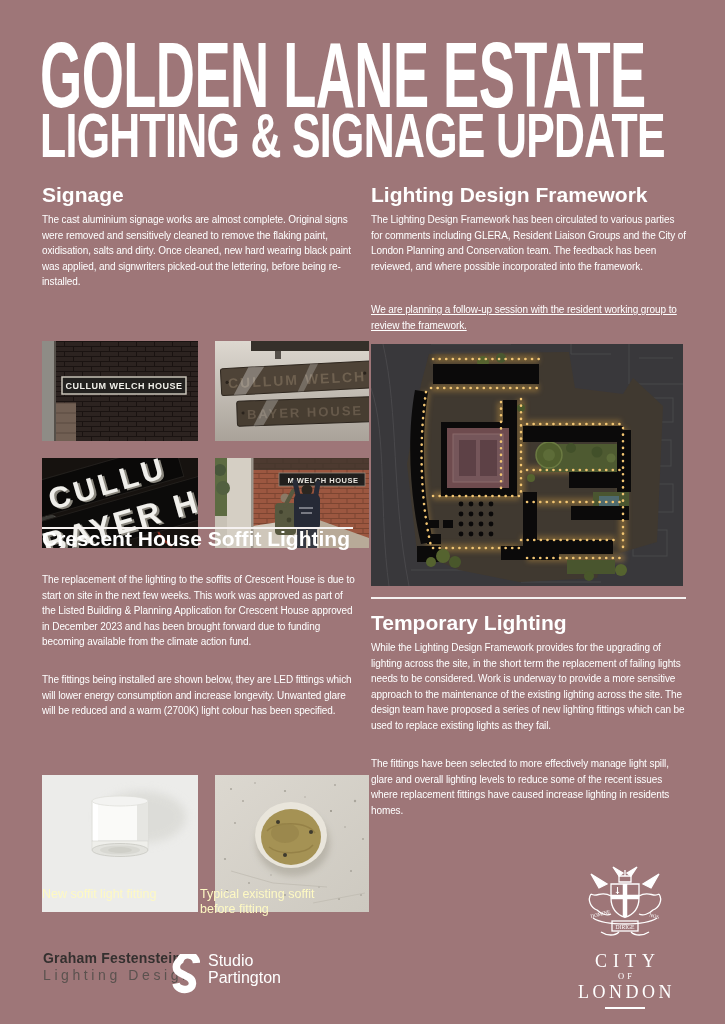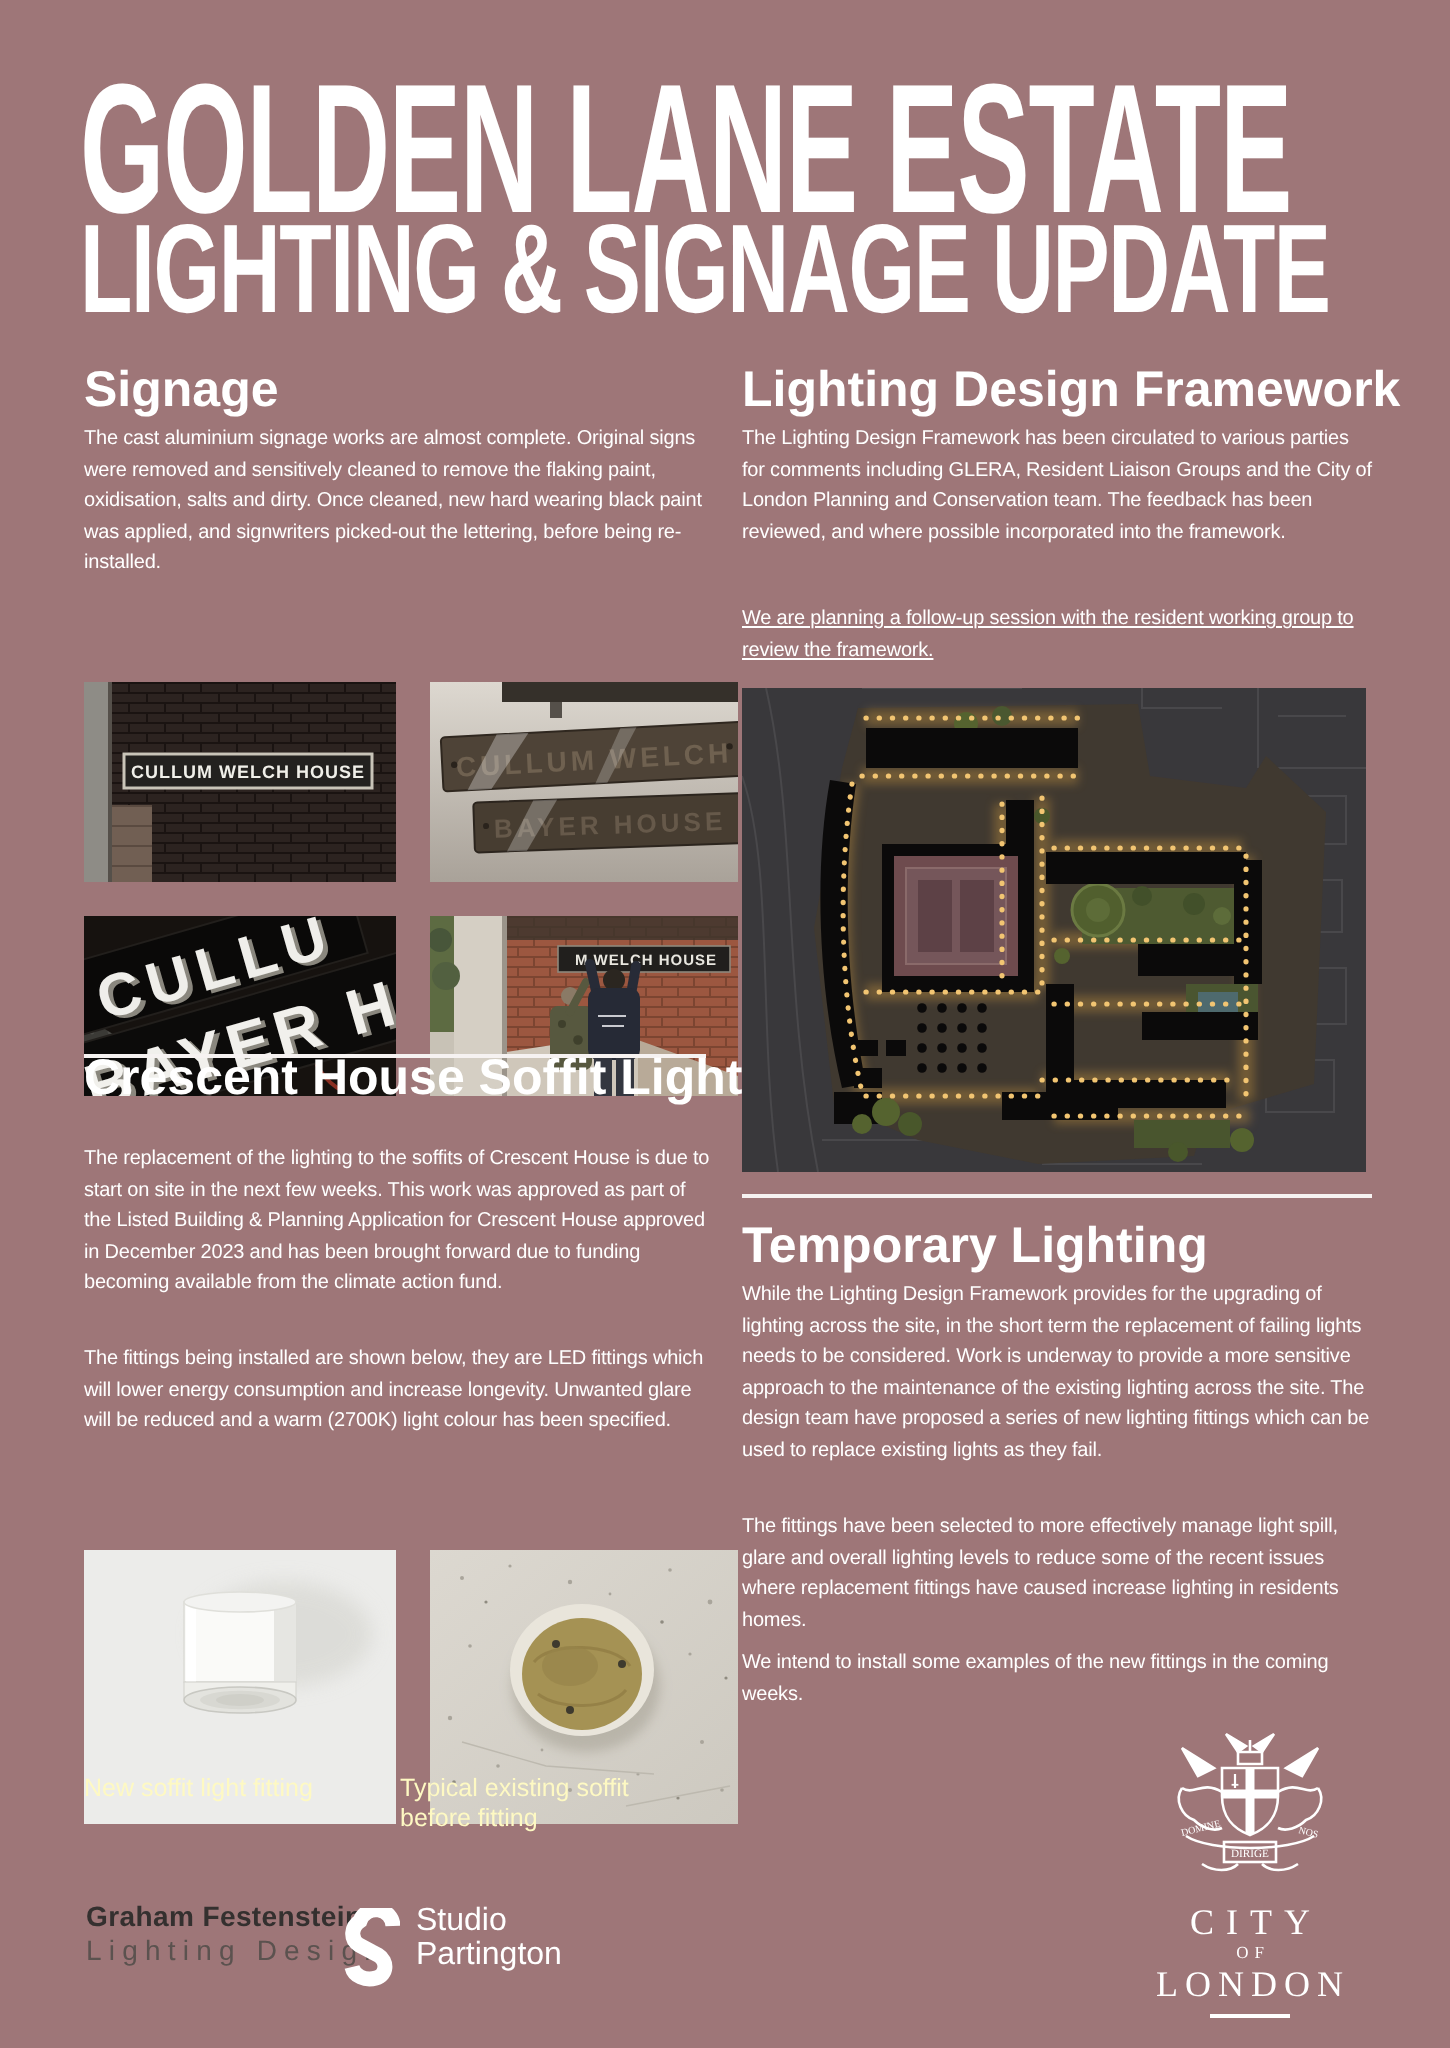--- a/index.html
+++ b/index.html
@@ -2,21 +2,21 @@
 <html><head>
 <meta charset="utf-8">
 <style>
   html,body{margin:0;padding:0;background:#6b4f50;}
   .page{position:relative;width:725px;height:1024px;background:#9E7678;overflow:hidden;
         font-family:"Liberation Sans",sans-serif;padding-left:41px;}
   .abs{position:absolute;}
   .title{color:#FFFFFF;font-weight:bold;white-space:nowrap;transform-origin:0 0;margin:0;}
   .title.l1{left:40px;top:29px;font-size:92px;line-height:92px;letter-spacing:-1px;transform:scaleX(0.59);}
   .title.l2{left:40px;top:104px;font-size:63px;line-height:63px;letter-spacing:-1px;transform:scaleX(0.68);}
-  h2.h{margin:0;font-size:25px;line-height:22px;font-weight:bold;color:#FFFFFF;}
+  h2.h{margin:0;font-size:21px;line-height:22px;font-weight:bold;color:#FFFFFF;}
   p.b{margin:0;font-size:10px;line-height:15.5px;letter-spacing:-0.1px;color:#ffffff;}
   .rule{height:2px;background:#F6F2F1;}
   .imggrid{display:grid;gap:17px;margin-top:29px;}
   .cap{margin:0;font-size:12.5px;line-height:15px;color:#fef9c3;}
   .gf1{font-size:14px;font-weight:bold;color:#34302F;letter-spacing:.2px;line-height:15px;margin:0;}
   .gf2{font-size:14px;color:#5B524F;letter-spacing:3.6px;line-height:14px;margin:2px 0 0 0;}
   .sp{font-size:16px;color:#FFFFFF;line-height:17px;margin:0;}
   .col-logo{text-align:center;color:#FFFFFF;}
   .col-city{font-family:"Liberation Serif",serif;font-size:18px;letter-spacing:6px;line-height:19px;margin:2px 0 0 6px;}
   .col-of{font-family:"Liberation Serif",serif;font-size:8.5px;letter-spacing:3px;line-height:9px;margin:1px 0 0 3px;}
@@ -345,21 +345,20 @@
         <path d="M62 204 H148"></path>
       <path d="M252 84 V206"></path>
     </g>
   </svg>
 
   <div class="rule abs" style="left:371px;top:597px;width:315px;"></div>
 
   <h2 class="h abs" style="left:371px;top:612px;">Temporary Lighting</h2>
   <p class="b abs" style="left:371px;top:640px;width:317px;">While the Lighting Design Framework provides for the upgrading of lighting across the site, in the short term the replacement of failing lights needs to be considered. Work is underway to provide a more sensitive approach to the maintenance of the existing lighting across the site. The design team have proposed a series of new lighting fittings which can be used to replace existing lights as they fail.</p>
   <p class="b abs" style="left:371px;top:756px;width:317px;">The fittings have been selected to more effectively manage light spill, glare and overall lighting levels to reduce some of the recent issues where replacement fittings have caused increase lighting in residents homes.</p>
-  <p class="b abs" style="left:371px;top:824px;width:317px;">We intend to install some examples of the new fittings in the coming weeks.</p>
 
   <div class="col-logo abs" style="left:561px;top:864px;width:128px;">
     <svg viewBox="0 0 120 86" width="120" height="86" style="margin:0 auto;">
       <g stroke="#FFFFFF" fill="none" stroke-width="1.3">
 
         <path d="M46 20 h28 v14 c0 10 -5.5 16.5 -14 19.5 c-8.5 -3 -14 -9.5 -14 -19.5 z"></path>
 
         <path d="M54 12 h12 v6 h-12 z"></path>
         <path d="M54 12 L48 3 L58 9 Z M66 12 L72 3 L62 9 Z" fill="#FFFFFF"></path>
         <path d="M60 12 V6"></path>

